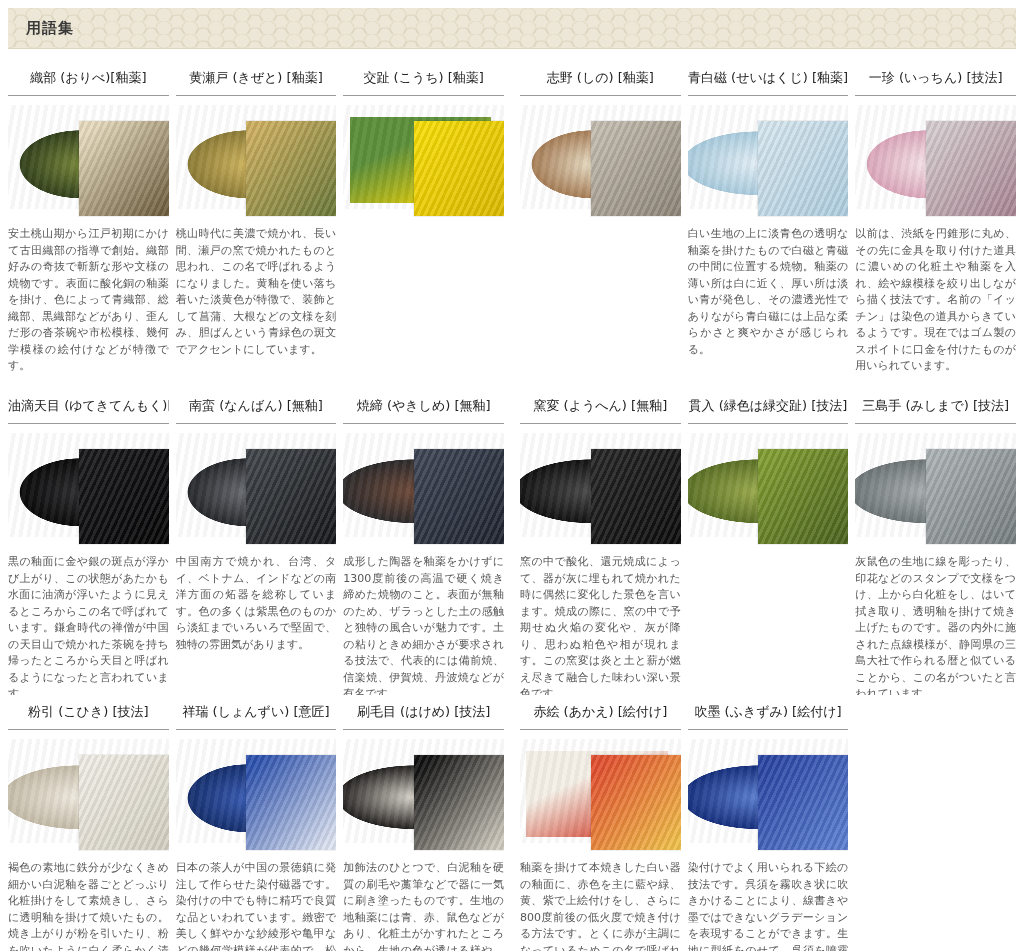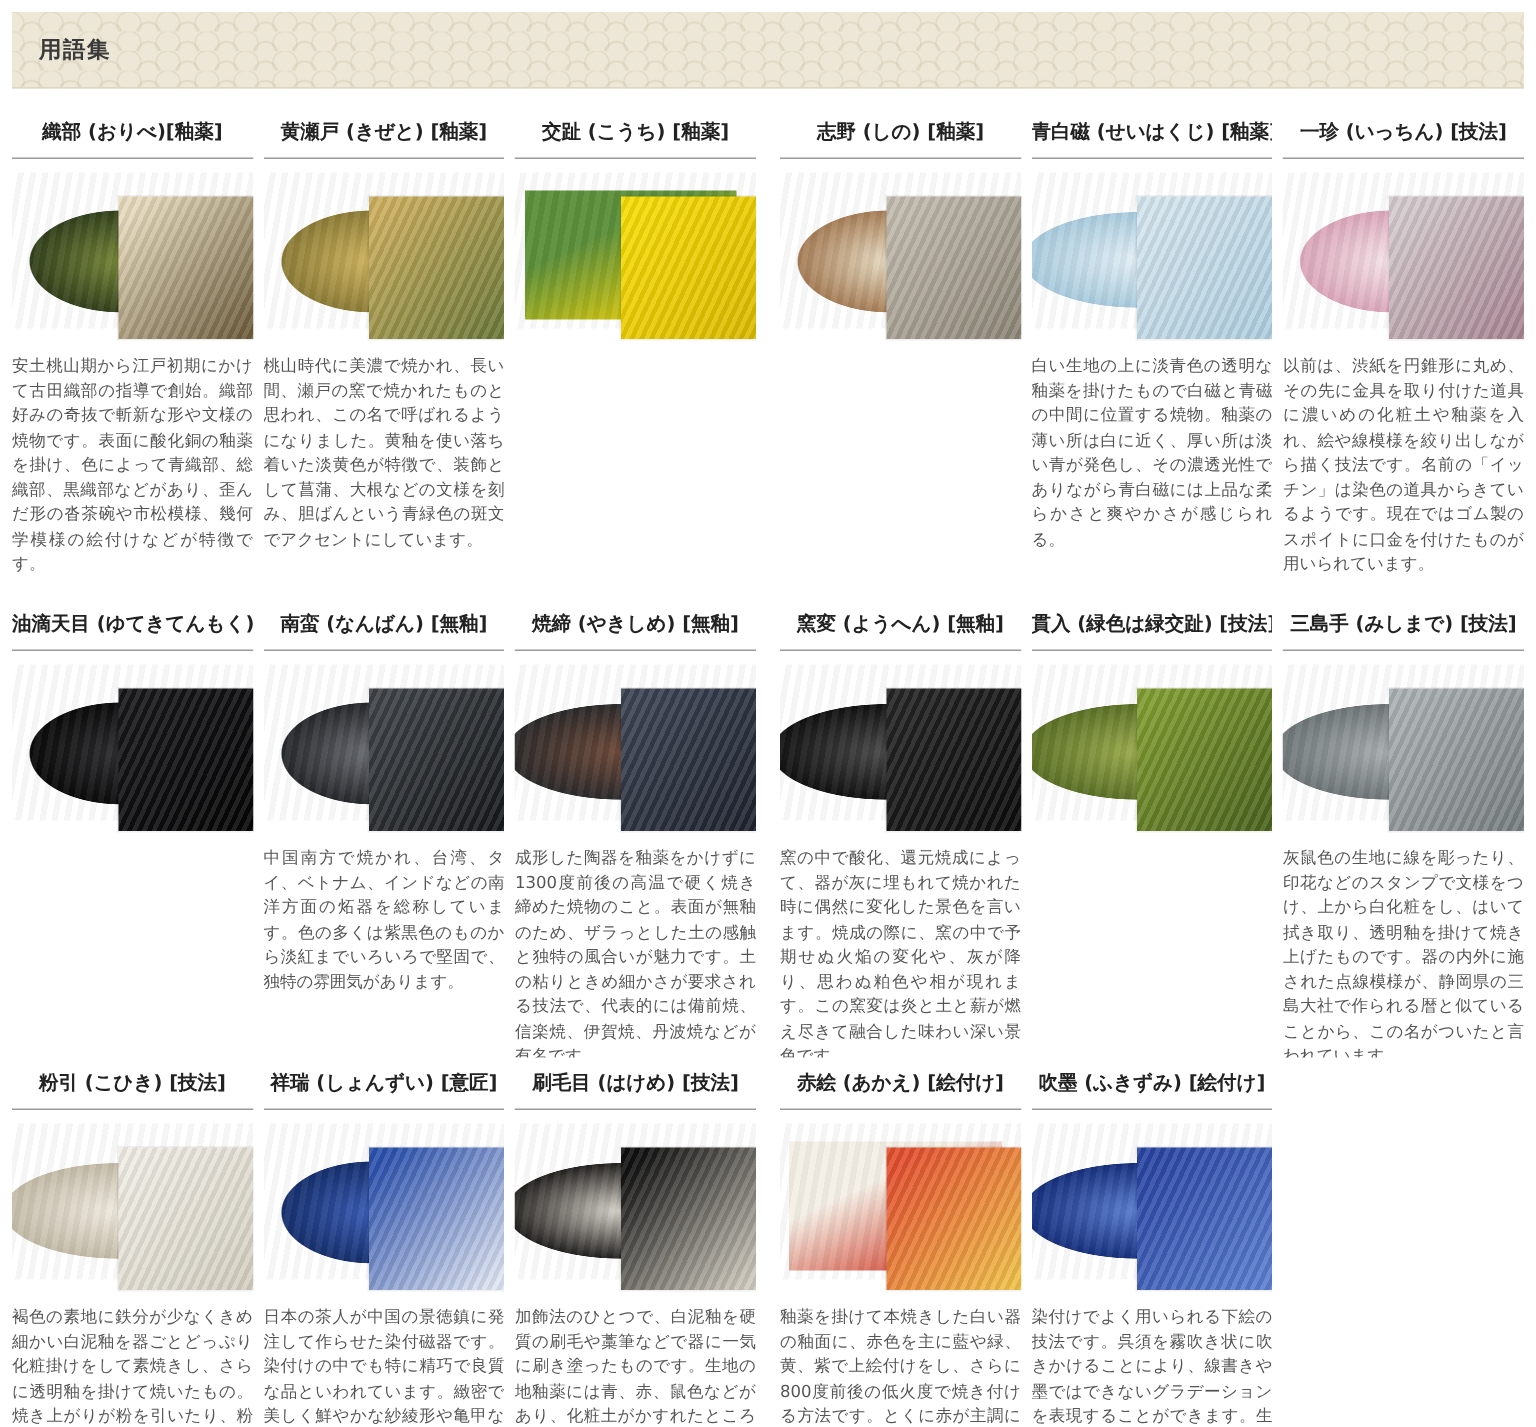--- a/index.html
+++ b/index.html
@@ -1,39 +1,39 @@
 <!DOCTYPE html>
 <html lang="ja"><head>
 <meta charset="utf-8">
 <style>
   * { margin:0; padding:0; box-sizing:border-box; }
   html,body { width:1024px; height:951px; overflow:hidden; background:#ffffff;
     font-family:"DejaVu Sans","Liberation Sans",sans-serif; }
 
   
   .banner{
-    margin:8px 8px 0 8px; height:51px;
+    margin:8px 8px 0 8px; height:41px;
     background-color:#ece7d7;
     background-image:
       radial-gradient(circle at 50% 115%, rgba(255,255,255,0) 7px, rgba(200,190,158,.45) 8px, rgba(255,255,255,0) 9px),
       radial-gradient(circle at 0% 60%,  rgba(255,255,255,0) 7px, rgba(200,190,158,.35) 8px, rgba(255,255,255,0) 9px),
       radial-gradient(circle at 100% 60%,rgba(255,255,255,0) 7px, rgba(200,190,158,.35) 8px, rgba(255,255,255,0) 9px);
     background-size:26px 13px;
     display:flex; align-items:center;
     border-bottom:1px solid #ddd6c2;
   }
   .banner h1{ font-size:15px; font-weight:bold; color:#3a3a3a; padding-left:18px; letter-spacing:1px; }
 
   
   .halves{ display:flex; gap:16px; padding:12px 8px 0 8px; }
   .half{ flex:1; display:grid; grid-template-columns:repeat(3,1fr);
          column-gap:7px; grid-template-rows:328px 306px auto; }
 
   .entry{ padding-top:8px; overflow:hidden; }
-  .entry h3{ text-align:center; font-size:13px; font-weight:bold; color:#222;
+  .entry h3{ text-align:center; font-size:13px; font-weight:normal; color:#222;
              white-space:nowrap; margin-bottom:8px; }
   .entry .rule{ border:0; border-top:1px solid #9a9a9a; margin:0 0 9px 0; }
 
   
   .photo{ position:relative; height:112px; margin-bottom:9px; }
   .photo .main{ position:absolute; left:0; right:0; top:0; height:104px; background:#fff; }
   .photo .main.bowl{
     background: radial-gradient(ellipse 52% 45% at 45% 57%, var(--v1) 0%, var(--v2) 72%, rgba(255,255,255,0) 73%) #fff; }
   .photo .main.plate{
     background: radial-gradient(ellipse 62% 40% at 44% 56%, var(--v1) 0%, var(--v2) 76%, rgba(255,255,255,0) 77%) #fff; }
@@ -86,20 +86,21 @@
       <div class="inset"></div>
     </div>
   </div>
       <div class="entry">
     <h3>油滴天目 (ゆてきてんもく)[釉薬]</h3>
     <hr class="rule">
     <div class="photo" style="--v1: #2e2e30; --v2: #0b0b0c; --i1: #17171a; --i2: #060607;">
       <div class="main bowl"></div>
       <div class="inset"></div>
     </div>
+    <p>黒の釉面に金や銀の斑点が浮かび上がり、この状態があたかも水面に油滴が浮いたように見えるところからこの名で呼ばれています。鎌倉時代の禅僧が中国の天目山で焼かれた茶碗を持ち帰ったところから天目と呼ばれるようになったと言われています。</p>
   </div>
       <div class="entry">
     <h3>南蛮 (なんばん) [無釉]</h3>
     <hr class="rule">
     <div class="photo" style="--v1: #6a6d72; --v2: #26282c; --i1: #3d4247; --i2: #17191c;">
       <div class="main bowl"></div>
       <div class="inset"></div>
     </div>
     <p>中国南方で焼かれ、台湾、タイ、ベトナム、インドなどの南洋方面の炻器を総称しています。色の多くは紫黒色のものから淡紅までいろいろで堅固で、独特の雰囲気があります。</p>
   </div>

